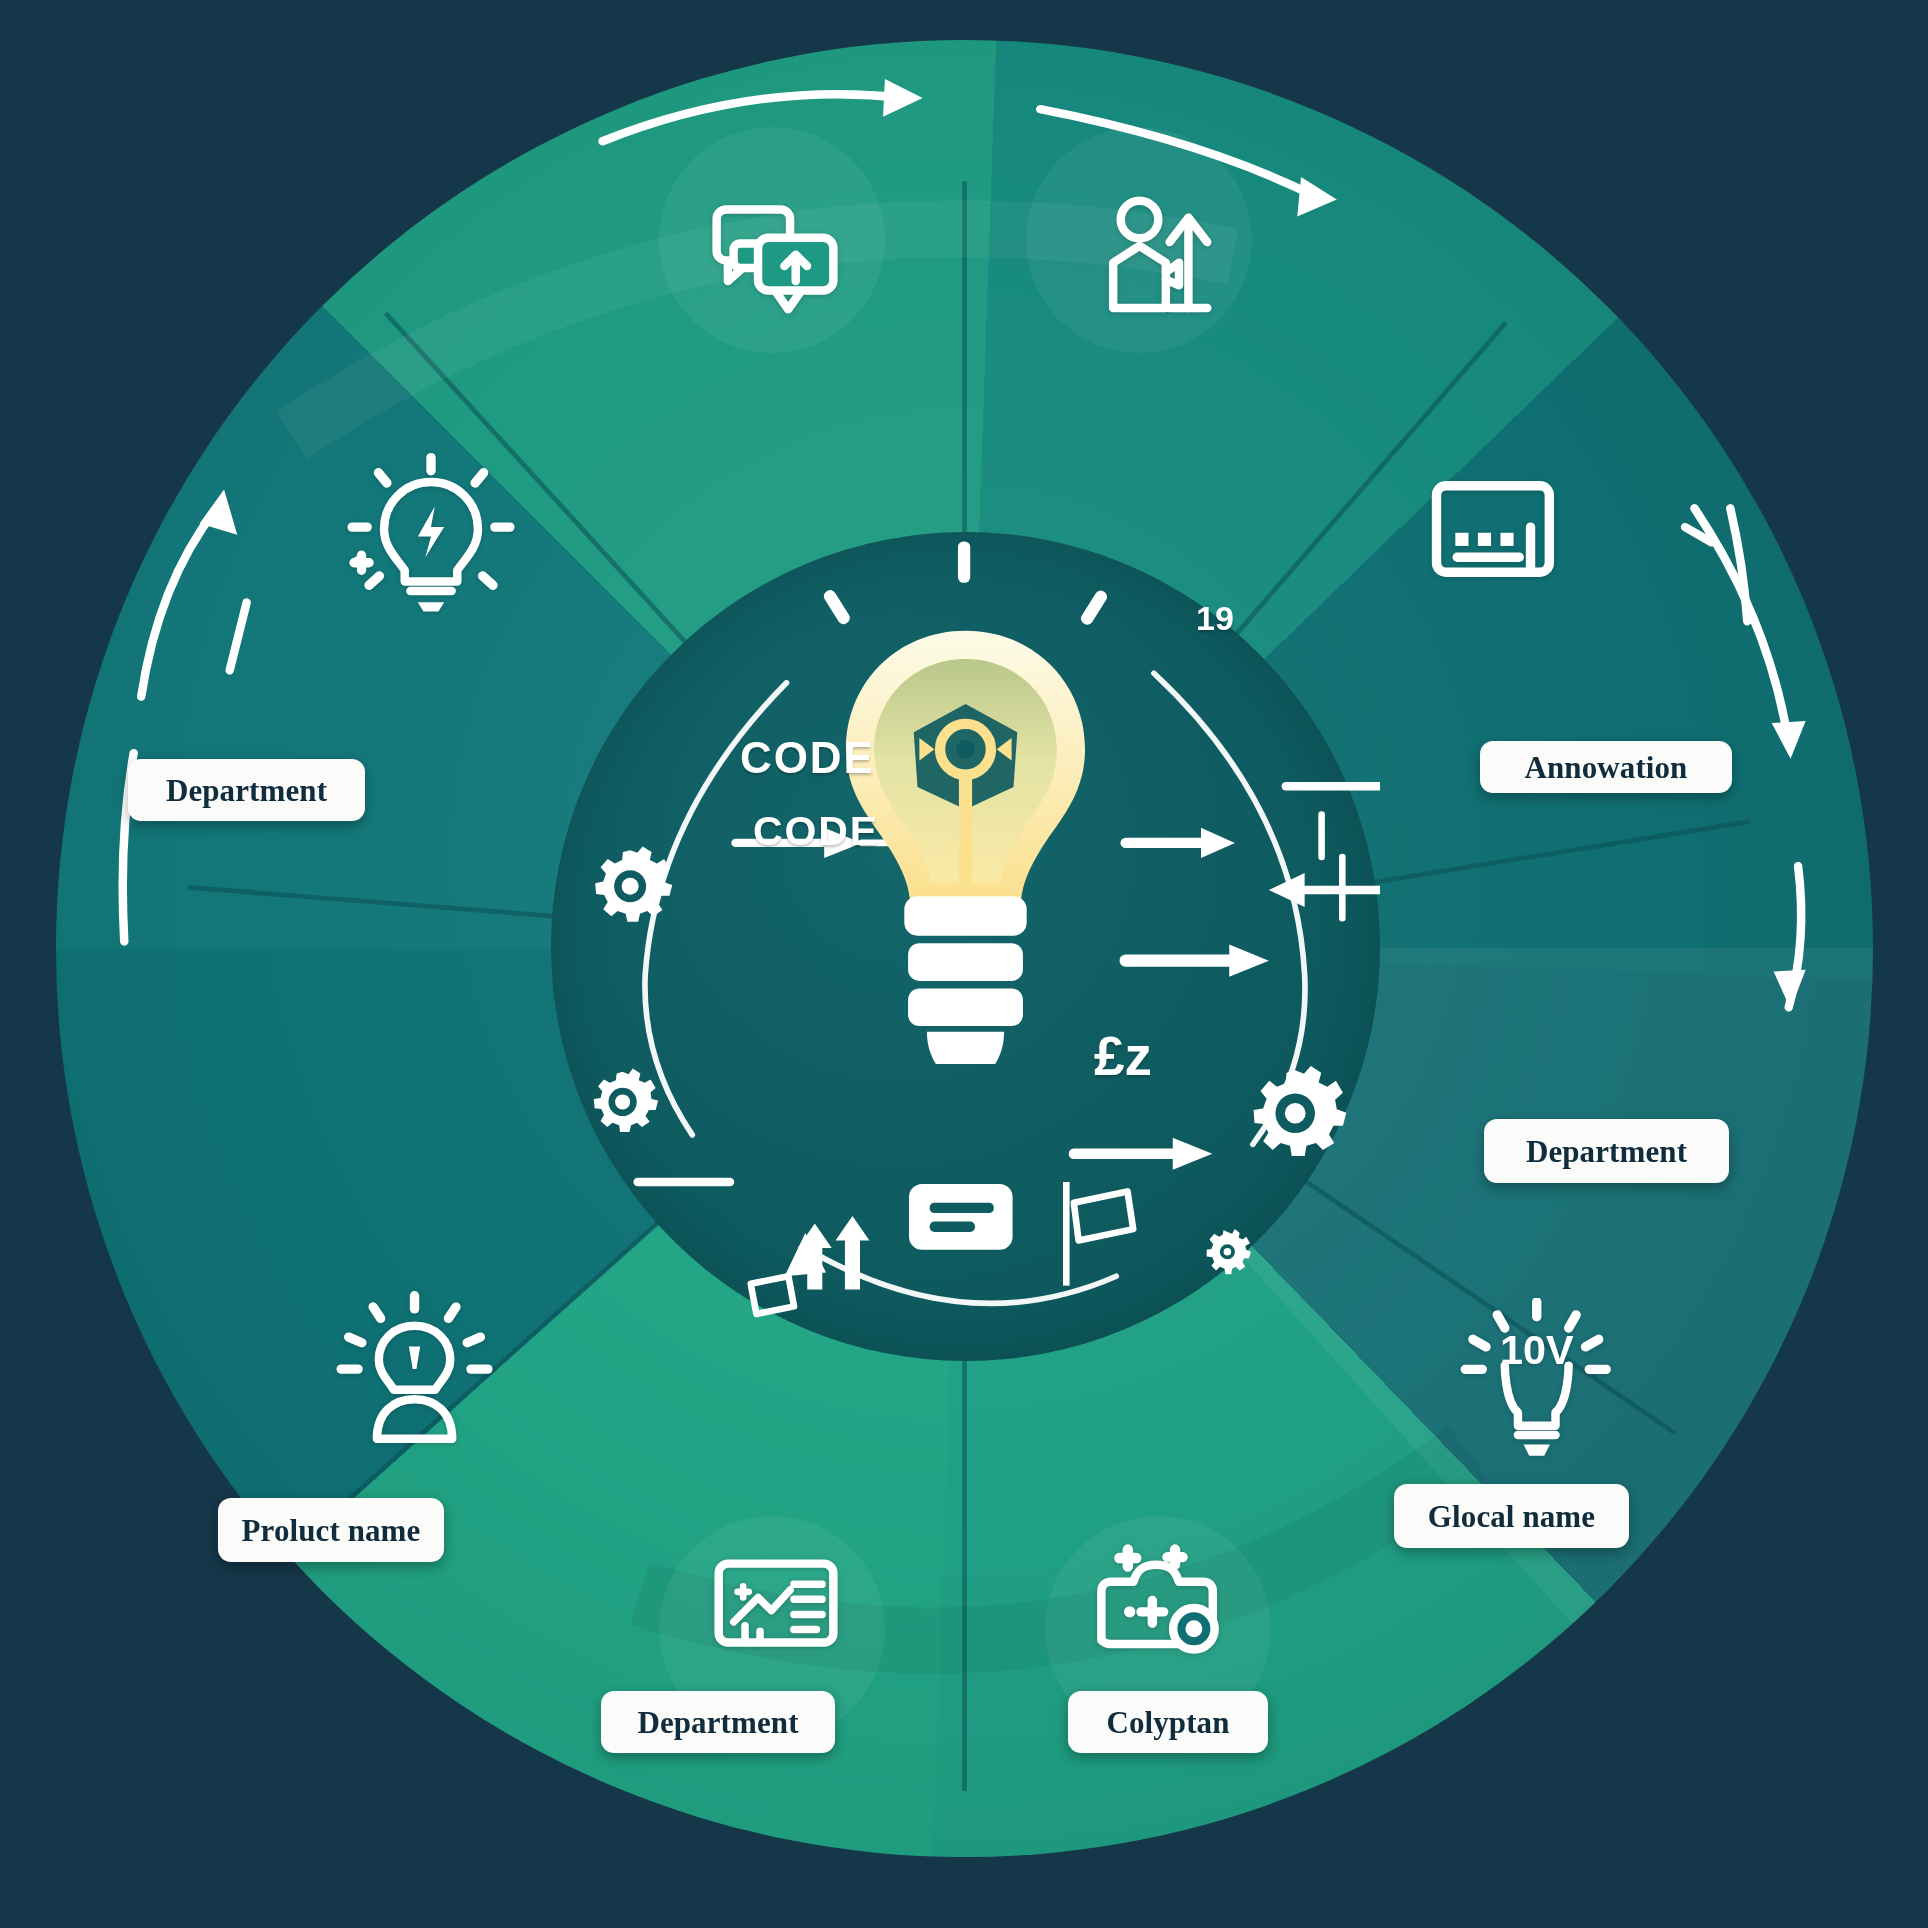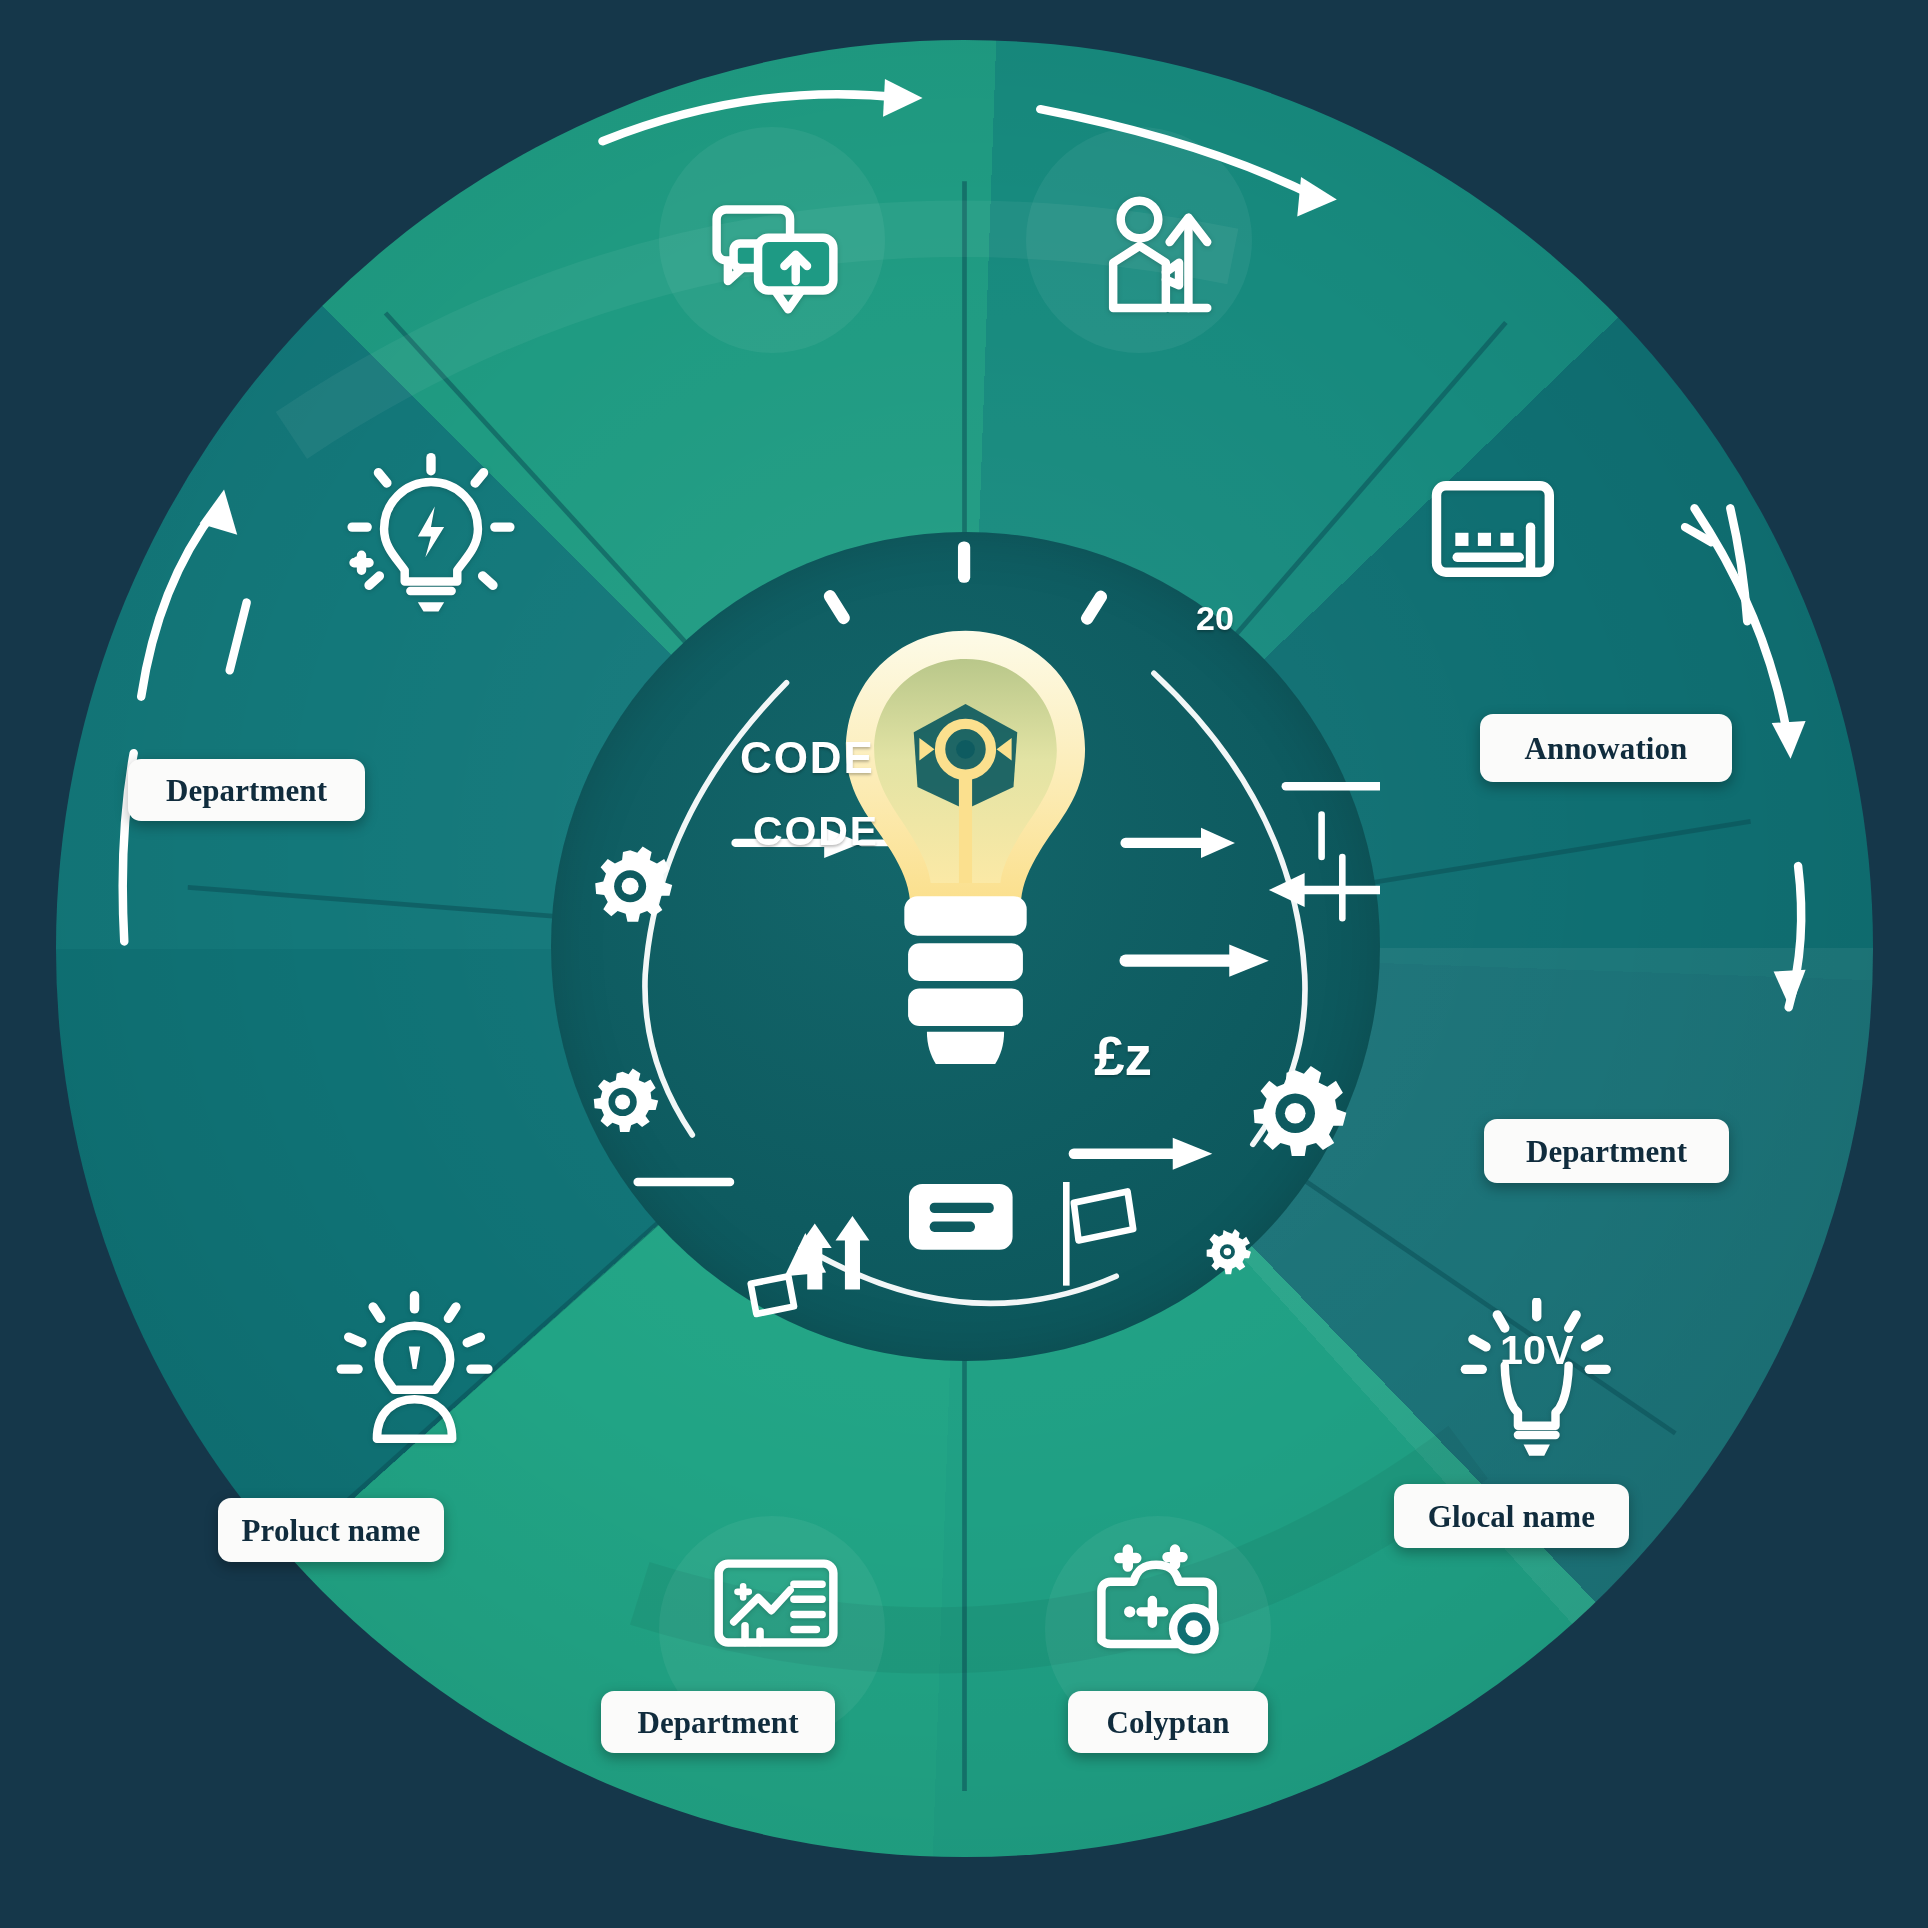--- a/index.html
+++ b/index.html
@@ -188,21 +188,21 @@
 
     <rect x="80" y="292" width="130" height="42" rx="14" fill="#ffffff"></rect>
     <rect x="84" y="342" width="122" height="40" rx="12" fill="#ffffff"></rect>
     <rect x="84" y="390" width="122" height="40" rx="12" fill="#ffffff"></rect>
     <path d="M104 436 L186 436 C186 472 160 492 145 492 C130 492 104 472 104 436 Z" fill="#ffffff"></path>
   </svg>
 
   <div class="ctext" style="left:740px;top:733px;font-size:44px;">CODE</div>
   <div class="ctext" style="left:753px;top:808px;font-size:41px;">CODE</div>
   <div class="ctext" style="left:1094px;top:1024px;font-size:55px;letter-spacing:0;">£z</div>
-  <div class="ctext" style="left:1196px;top:599px;font-size:34px;letter-spacing:0;">20</div>
+  <div class="ctext" style="left:1196px;top:599px;font-size:34px;letter-spacing:0;">19</div>
 
   <div class="ico" style="left:709px;top:202px;">
     <svg width="132" height="113" viewBox="0 0 140 120" fill="none" stroke="#ffffff" stroke-width="9" stroke-linejoin="round">
       <rect x="8" y="8" width="78" height="54" rx="10"></rect>
       <path d="M20 62 L20 84 L40 66"></path>
       <rect x="26" y="44" width="36" height="26" rx="7" fill="#1e9a84" stroke="#ffffff"></rect>
       <rect x="52" y="38" width="80" height="56" rx="11" fill="#1e9a84" stroke="#ffffff"></rect>
       <path d="M92 84 L92 56 M80 68 L92 56 L104 68" stroke-linecap="round"></path>
       <path d="M70 94 L84 114 L98 94"></path>
     </svg>
@@ -358,18 +358,18 @@
   </div>
 
   <div class="chip" style="left:1394px;top:1484px;width:235px;height:64px;font-size:31px;align-items:center;">
     <span>Glocal name</span>
   </div>
 
   <div class="chip" style="left:1484px;top:1119px;width:245px;height:64px;font-size:31px;">
     <span>Department</span>
   </div>
 
-  <div class="chip" style="left:1480px;top:714px;width:252px;height:68px;font-size:31px;">
+  <div class="chip" style="left:1480px;top:741px;width:252px;height:52px;font-size:31px;">
     <span>Annowation</span>
   </div>
 
 </div>
 
 
 </body></html>

